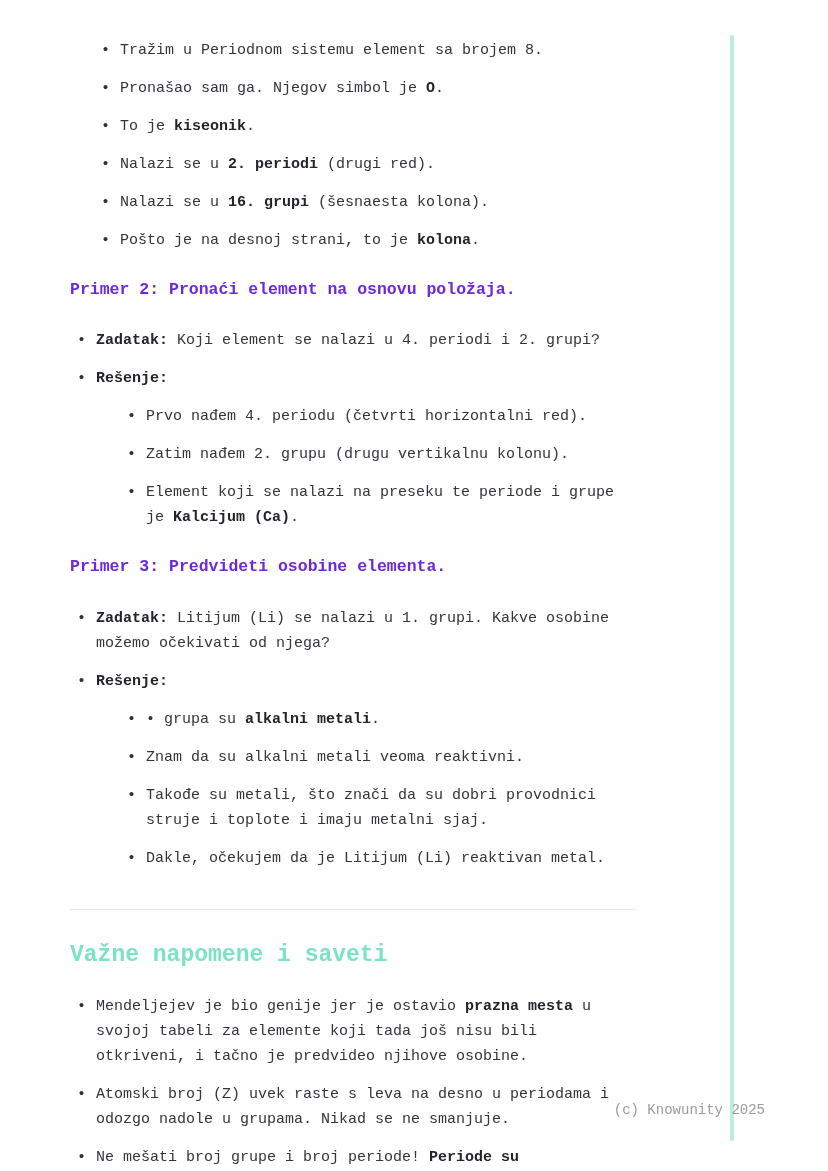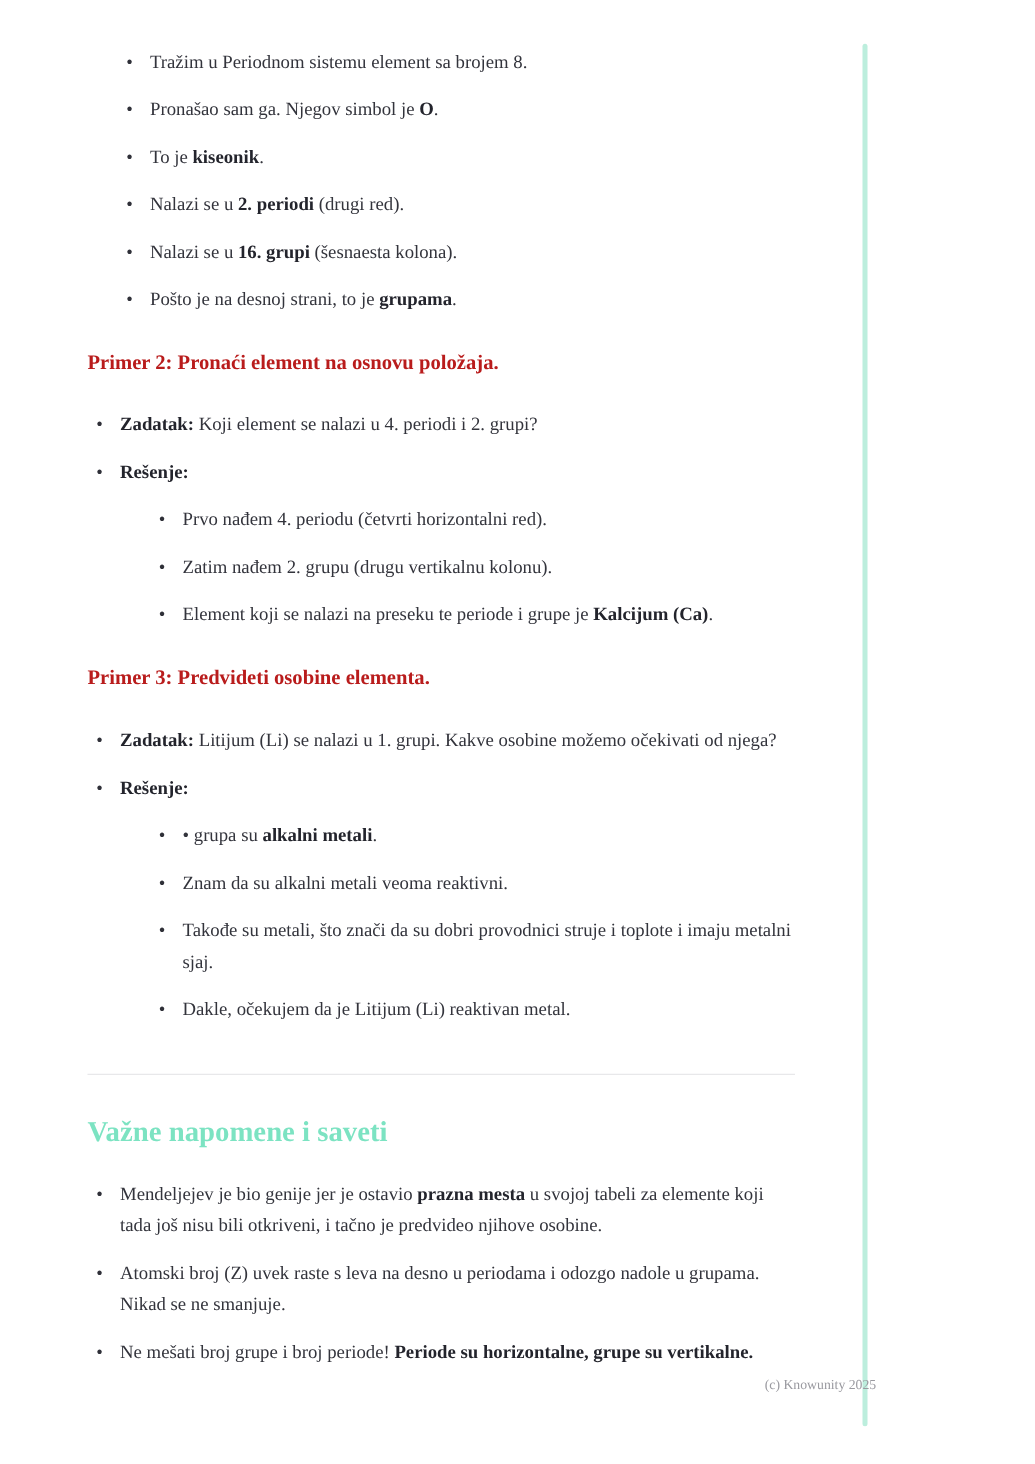--- a/index.html
+++ b/index.html
@@ -2,23 +2,24 @@
 <html><head>
 <meta charset="utf-8">
 <style>
   html, body { margin: 0; padding: 0; }
   body { background: #ffffff; }
   .page {
     position: relative;
     width: 765px;
     height: 1171px;
     background: #ffffff;
-    font-family: Liberation Serif, serif;
+    font-family: Liberation Mono, monospace;
     color: #2f3038;
     overflow: hidden;
+    padding-left: 40px;
   }
   .content {
     position: absolute;
     left: 70px;
     top: 38px;
     width: 566px;
   }
   
   .list-block { margin: 0; }
   ul.ul { list-style: none; margin: 0; padding: 0; }
@@ -40,21 +41,21 @@
     line-height: 25px;
   }
   ul.ul ul.ul { margin: 13px 0 0 0; padding-left: 24px; }
   .indent-1 { margin-left: 24px; }
   .b { font-weight: 700; color: #23242c; }
   
   .h-primer {
     margin: 26px 0 27px 0;
     font-size: 16.5px;
     font-weight: 700;
-    color: #b91c1c;
+    color: #6d28d9;
     line-height: 1.35;
   }
   .h-notes {
     margin: 31px 0 24px 0;
     font-size: 23px;
     font-weight: 700;
     color: #7ce3c2;
     line-height: 1.3;
   }
   .divider {
@@ -68,43 +69,43 @@
     position: absolute;
     right: 71px;
     top: 35px;
     bottom: 30px;
     width: 4px;
     border-radius: 2px;
     background: #bceedd;
   }
   .footer {
     position: absolute;
-    right: 64px;
+    right: 40px;
     top: 1102px;
-    font-size: 11px;
+    font-size: 14px;
     color: #9a9aa0;
   }
 </style>
 </head>
 <body>
 
 <div class="page">
 
   <div class="accent-bar"></div>
 
   <main class="content">
 
     <div class="list-block indent-1">
         <ul class="ul">
           <li><span>Tražim u Periodnom sistemu element sa brojem 8.</span></li>
           <li><span>Pronašao sam ga. Njegov simbol je </span><span class="b">O</span><span>.</span></li>
           <li><span>To je </span><span class="b">kiseonik</span><span>.</span></li>
           <li><span>Nalazi se u </span><span class="b">2. periodi</span><span> (drugi red).</span></li>
           <li><span>Nalazi se u </span><span class="b">16. grupi</span><span> (šesnaesta kolona).</span></li>
-          <li><span>Pošto je na desnoj strani, to je </span><span class="b">grupama</span><span>.</span></li>
+          <li><span>Pošto je na desnoj strani, to je </span><span class="b">kolona</span><span>.</span></li>
         </ul>
       </div>
 
     <h3 class="h-primer">Primer 2: Pronaći element na osnovu položaja.</h3>
 
     <div class="list-block">
         <ul class="ul">
           <li><span class="b">Zadatak:</span><span> Koji element se nalazi u 4. periodi i 2. grupi?</span></li>
           <li><span class="b">Rešenje:</span><ul class="ul">
               <li><span>Prvo nađem 4. periodu (četvrti horizontalni red).</span></li>

